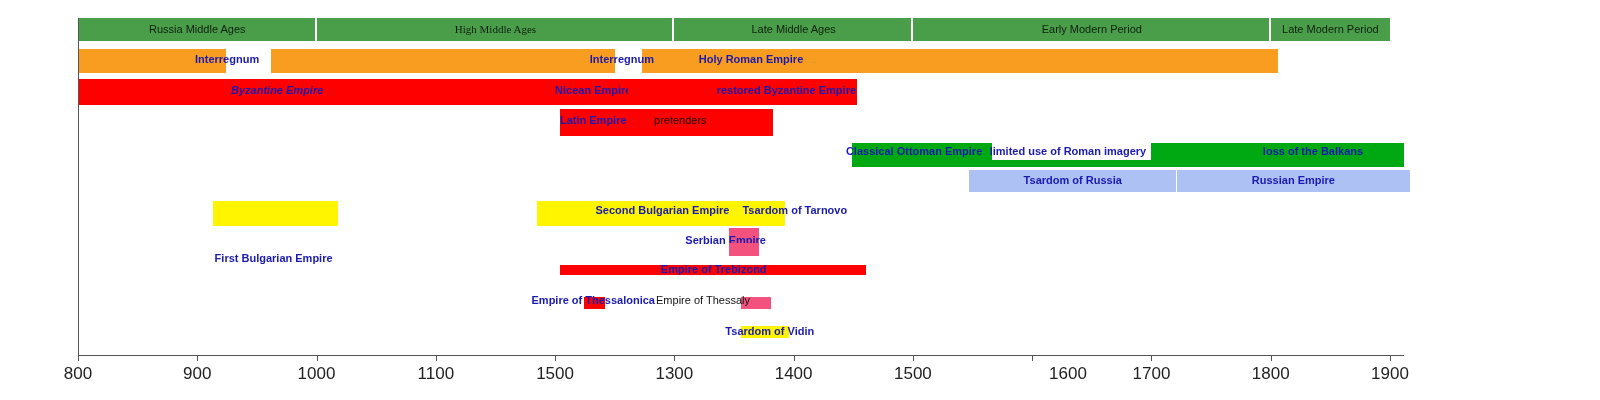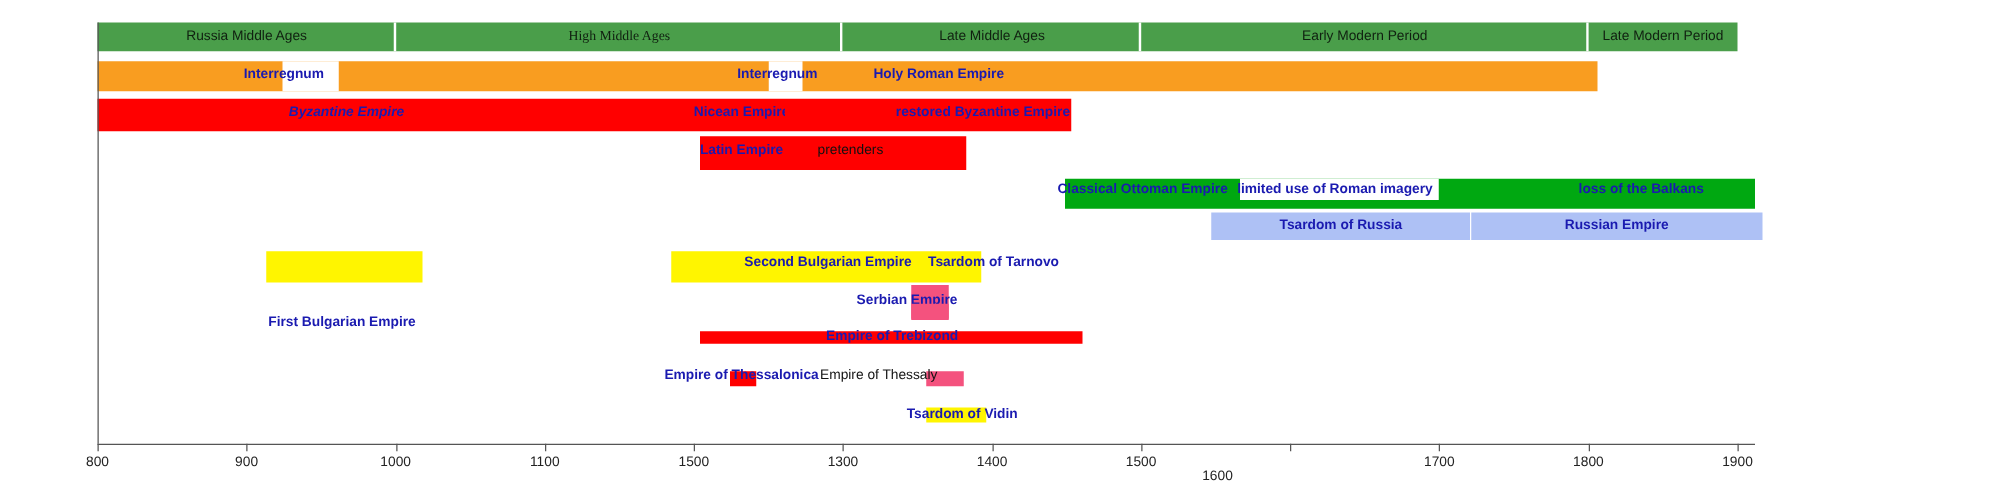--- a/index.html
+++ b/index.html
@@ -7,21 +7,21 @@
     width:1600px;height:400px;background:#ffffff;
     font-family:"Liberation Sans", sans-serif;
     overflow:hidden;position:relative;
   }
   #chart{position:absolute;left:0;top:0;width:1600px;height:400px;}
 
   
   .axis-line{position:absolute;background:#555555;}
   .tick{position:absolute;width:1px;height:6px;background:#555555;}
   .tick-label{
-    position:absolute;font-size:11px;color:#222222;
+    position:absolute;font-size:17px;color:#222222;
     transform:translateX(-50%);white-space:nowrap;
   }
 
   
   .bar{position:absolute;box-sizing:border-box;}
 
   
   .blab{
     position:absolute;font-size:11px;white-space:nowrap;
     transform:translateX(-50%);line-height:1;
@@ -102,20 +102,20 @@
     <div class="tick-label" style="left: 435.818px; top: 364px;">1100</div>
     <div class="tick" style="left: 555.091px; top: 355px;"></div>
     <div class="tick-label" style="left: 555.091px; top: 364px;">1500</div>
     <div class="tick" style="left: 674.364px; top: 355px;"></div>
     <div class="tick-label" style="left: 674.364px; top: 364px;">1300</div>
     <div class="tick" style="left: 793.636px; top: 355px;"></div>
     <div class="tick-label" style="left: 793.636px; top: 364px;">1400</div>
     <div class="tick" style="left: 912.909px; top: 355px;"></div>
     <div class="tick-label" style="left: 912.909px; top: 364px;">1500</div>
     <div class="tick" style="left: 1032.18px; top: 355px;"></div>
-    <div class="tick-label" style="left: 974px; top: 364px; margin-top: 11px;">1600</div>
+    <div class="tick-label" style="left: 1068px; top: 364px;">1600</div>
     <div class="tick" style="left: 1151.45px; top: 355px;"></div>
     <div class="tick-label" style="left: 1151.45px; top: 364px;">1700</div>
     <div class="tick" style="left: 1270.73px; top: 355px;"></div>
     <div class="tick-label" style="left: 1270.73px; top: 364px;">1800</div>
     <div class="tick" style="left: 1390px; top: 355px;"></div>
     <div class="tick-label" style="left: 1390px; top: 364px;">1900</div>
   </div>
 
 </body></html>

